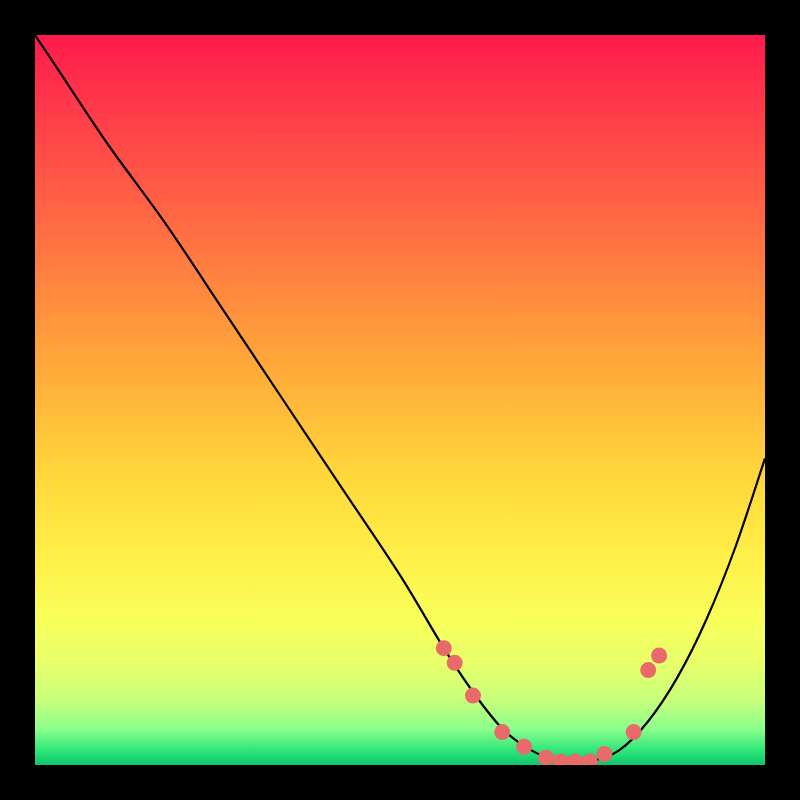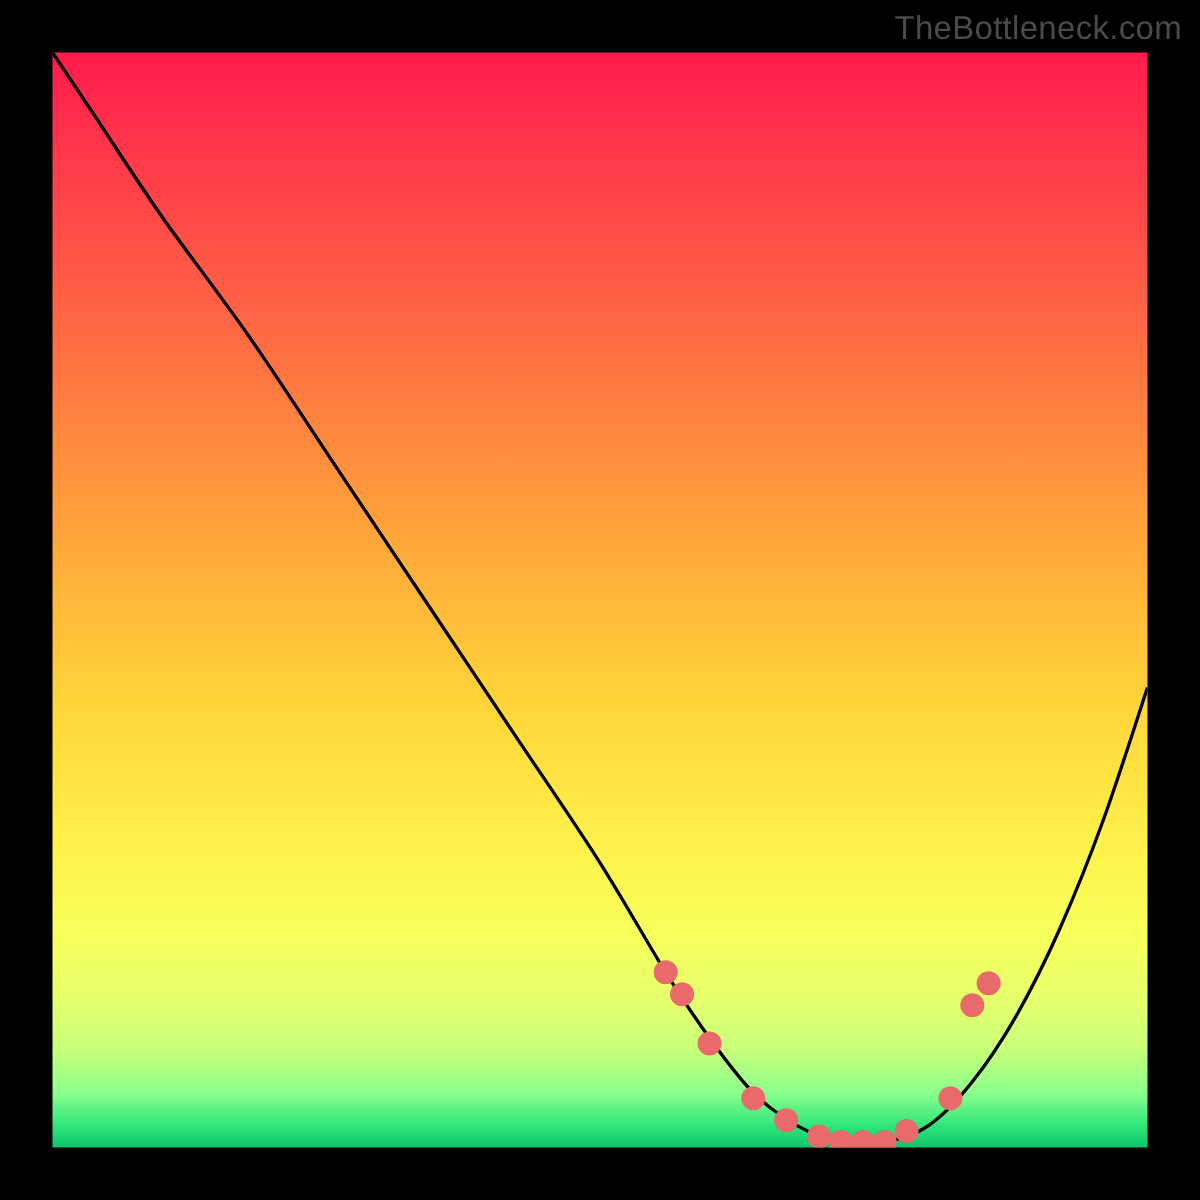--- a/index.html
+++ b/index.html
@@ -61,21 +61,20 @@
     pointer-events: none;
   }
   .marker {
     fill: #e86a6a;
   }
 </style>
 </head>
 <body>
 
 <div class="frame">
-  <div class="watermark">TheBottleneck.com</div>
   <div class="plot">
     <svg class="curve" viewBox="0 0 730 730">
       <path d="M0.0,0.0 C4.9,7.3 17.0,25.6 29.2,43.8 C41.4,62.1 56.0,85.2 73.0,109.5 C90.0,133.8 111.9,161.8 131.4,189.8 C150.9,217.8 170.3,248.2 189.8,277.4 C209.3,306.6 228.7,335.8 248.2,365.0 C267.7,394.2 287.1,423.4 306.6,452.6 C326.1,481.8 348.0,513.4 365.0,540.2 C382.0,567.0 396.6,593.7 408.8,613.2 C421.0,632.7 428.3,643.6 438.0,657.0 C447.7,670.4 457.5,683.8 467.2,693.5 C476.9,703.2 486.7,709.9 496.4,715.4 C506.1,720.9 515.9,724.5 525.6,726.4 C535.3,728.2 545.1,728.2 554.8,726.4 C564.5,724.5 574.3,722.1 584.0,715.4 C593.7,708.7 603.5,698.4 613.2,686.2 C622.9,674.0 632.7,659.4 642.4,642.4 C652.1,625.4 661.9,605.9 671.6,584.0 C681.3,562.1 691.1,537.8 700.8,511.0 C710.5,484.2 725.1,438.0 730.0,423.4" fill="none" stroke="#000" stroke-width="2.2"></path>
       <g>
           <circle cx="408.8" cy="613.2" r="8" class="marker"></circle>
           <circle cx="419.7" cy="627.8" r="8" class="marker"></circle>
           <circle cx="438.0" cy="660.6" r="8" class="marker"></circle>
           <circle cx="467.2" cy="697.1" r="8" class="marker"></circle>
           <circle cx="489.1" cy="711.8" r="8" class="marker"></circle>
           <circle cx="511.0" cy="722.7" r="8" class="marker"></circle>

